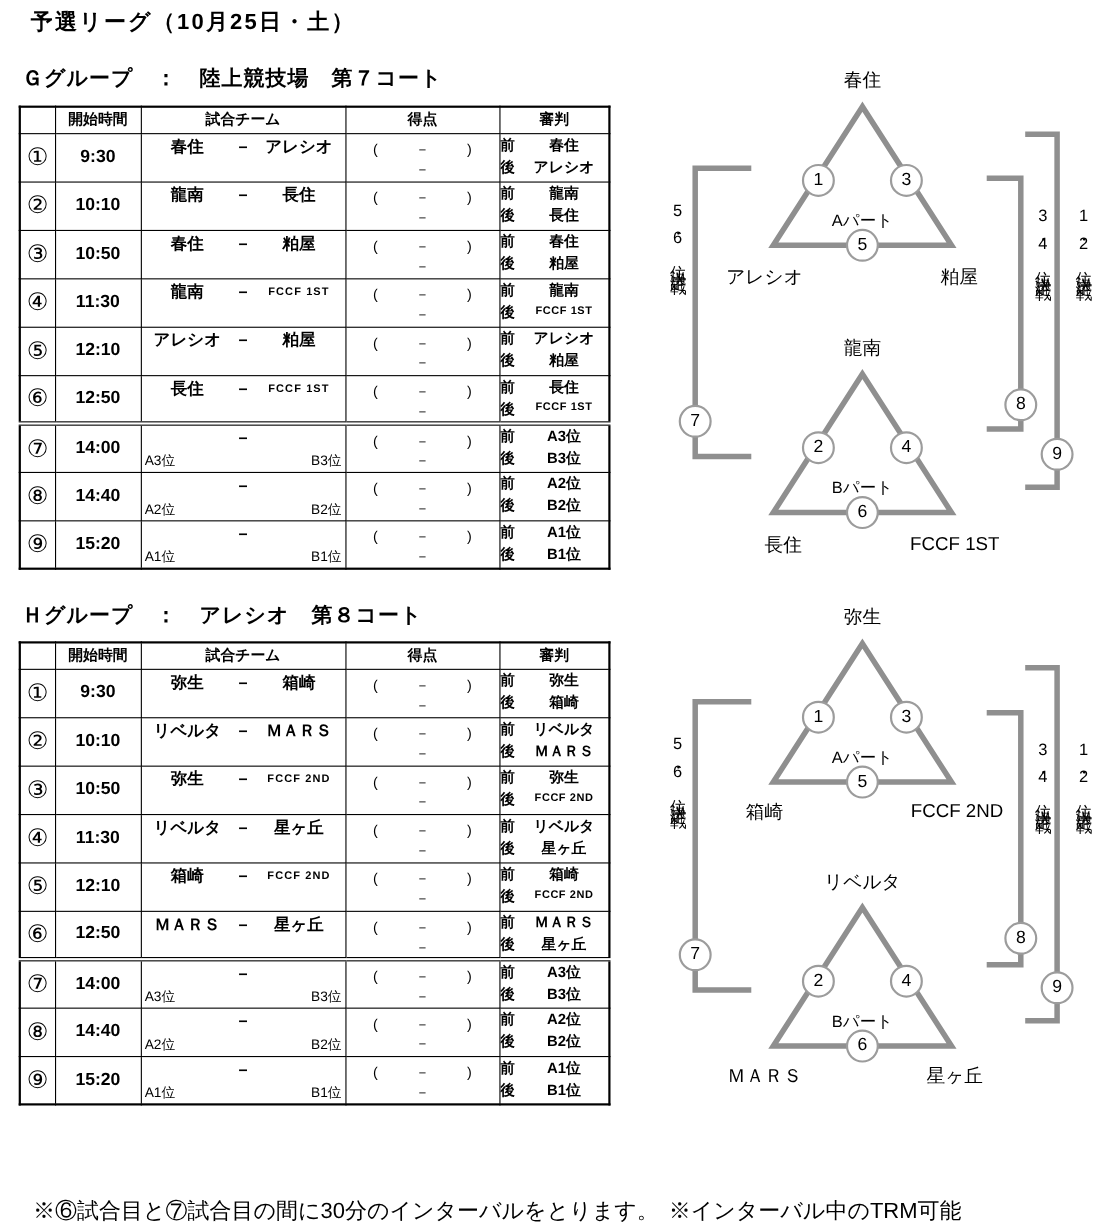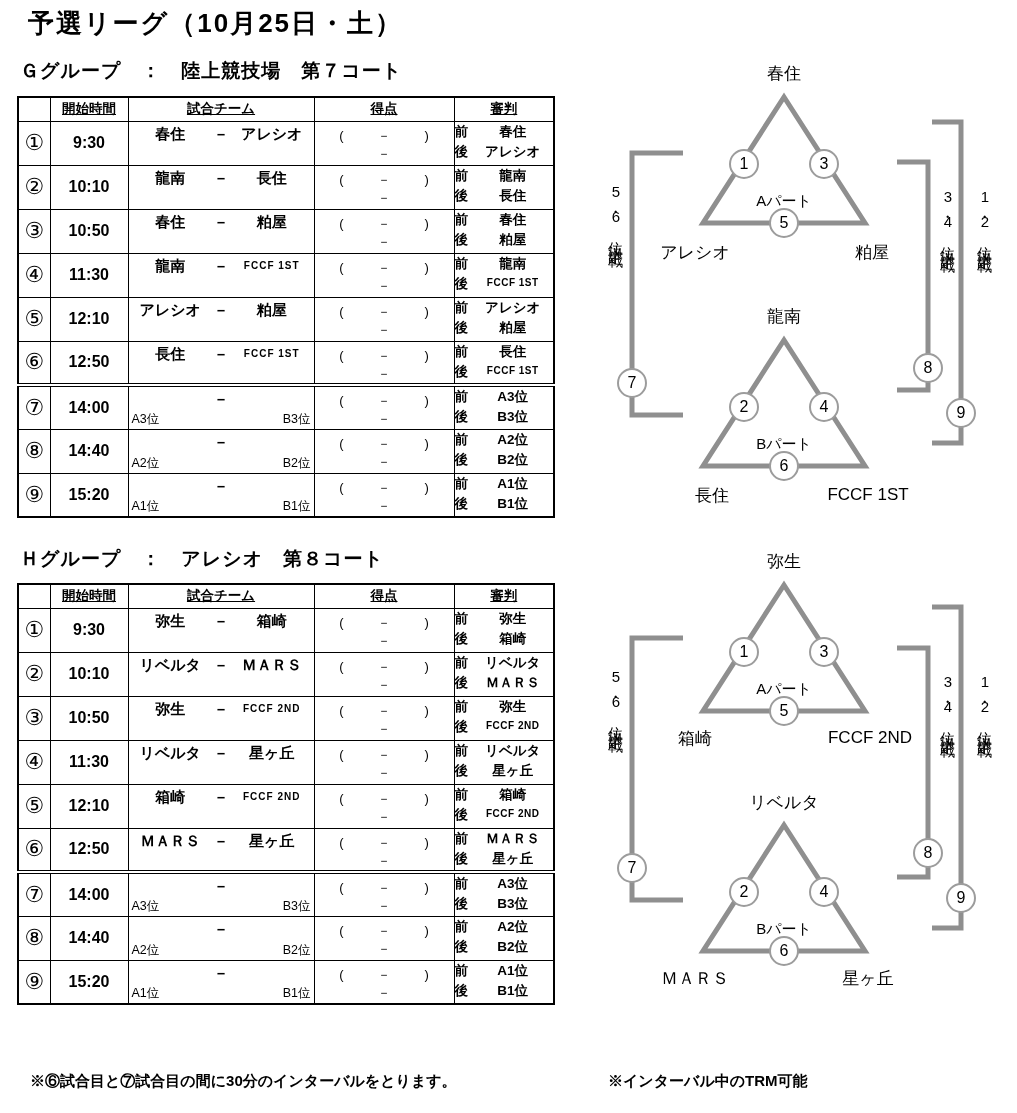--- a/index.html
+++ b/index.html
@@ -1,23 +1,23 @@
 <!DOCTYPE html>
 <html><head>
 <meta charset="utf-8">
 <style>
   html,body{margin:0;padding:0;}
   body{width:1017px;height:1113px;background:#fff;font-family:"Liberation Sans",sans-serif;color:#000;position:relative;overflow:hidden;}
   .abs{position:absolute;}
-  .page-title{left:28px;top:6px;font-size:26px;font-weight:700;letter-spacing:2px;white-space:nowrap;}
+  .page-title{left:28px;top:6px;font-size:20px;font-weight:700;letter-spacing:2px;white-space:nowrap;}
   .group-header{left:20px;font-size:19px;font-weight:700;letter-spacing:1px;white-space:nowrap;}
   
   table.sched{border-collapse:collapse;table-layout:fixed;width:536px;border:2px solid #000;background:#fff;}
   table.sched td,table.sched th{border:1px solid #000;padding:0;overflow:hidden;}
-  table.sched thead tr{height:24px;text-decoration:underline;}
+  table.sched thead tr{height:24px;}
   table.sched tbody tr{height:44px;}
   table.sched th{font-size:13.5px;font-weight:700;text-align:center;}
   tr.sep td{border-top:4px double #000;}
   .c-no{text-align:center;vertical-align:middle;font-size:22px;line-height:22px;}
   .c-time{text-align:center;vertical-align:middle;font-weight:700;font-size:16px;}
   .c-teams{vertical-align:top;position:relative;}
   .teamline{display:flex;padding-top:3px;font-size:15px;font-weight:700;line-height:18px;}
   .teamline .home,.teamline .away{flex:1;text-align:center;white-space:nowrap;}
   .teamline .dash{width:18px;text-align:center;}
   .sm{font-size:10px !important;letter-spacing:1px;line-height:18px;}
@@ -32,21 +32,21 @@
   .rname{flex:1;text-align:center;white-space:nowrap;}
   .rname.sm{letter-spacing:.5px;}
   
   .diagram{position:absolute;}
   .diagram svg{position:absolute;left:0;top:0;}
   .tri,.br{fill:none;stroke:#8f8f8f;stroke-width:5;}
   .nc{position:absolute;width:30px;height:30px;border-radius:50%;background:#fff;border:2px solid #9c9c9c;box-sizing:border-box;display:flex;align-items:center;justify-content:center;font-size:16px;transform:translate(-50%,-50%);}
   .dlabel{position:absolute;transform:translate(-50%,-50%);font-size:17px;font-weight:500;white-space:nowrap;}
   .plabel{position:absolute;transform:translate(-50%,-50%);font-size:15px;font-weight:400;white-space:nowrap;}
   .vlabel{position:absolute;writing-mode:vertical-rl;text-orientation:upright;font-size:15px;letter-spacing:4px;transform:translateX(-50%);white-space:nowrap;font-weight:500;}
-  .note{font-size:15px;font-weight:700;white-space:nowrap;}
+  .note{font-size:20px;font-weight:400;white-space:nowrap;margin-top:15px;}
 </style>
 </head>
 <body>
 
 <div class="abs page-title">予選リーグ（10月25日・土）</div>
 
 <div class="abs group-header" style="top:58px">Ｇグループ　：　陸上競技場　第７コート</div>
 
 <table class="sched abs" style="left:17px;top:96px">
   <colgroup>

